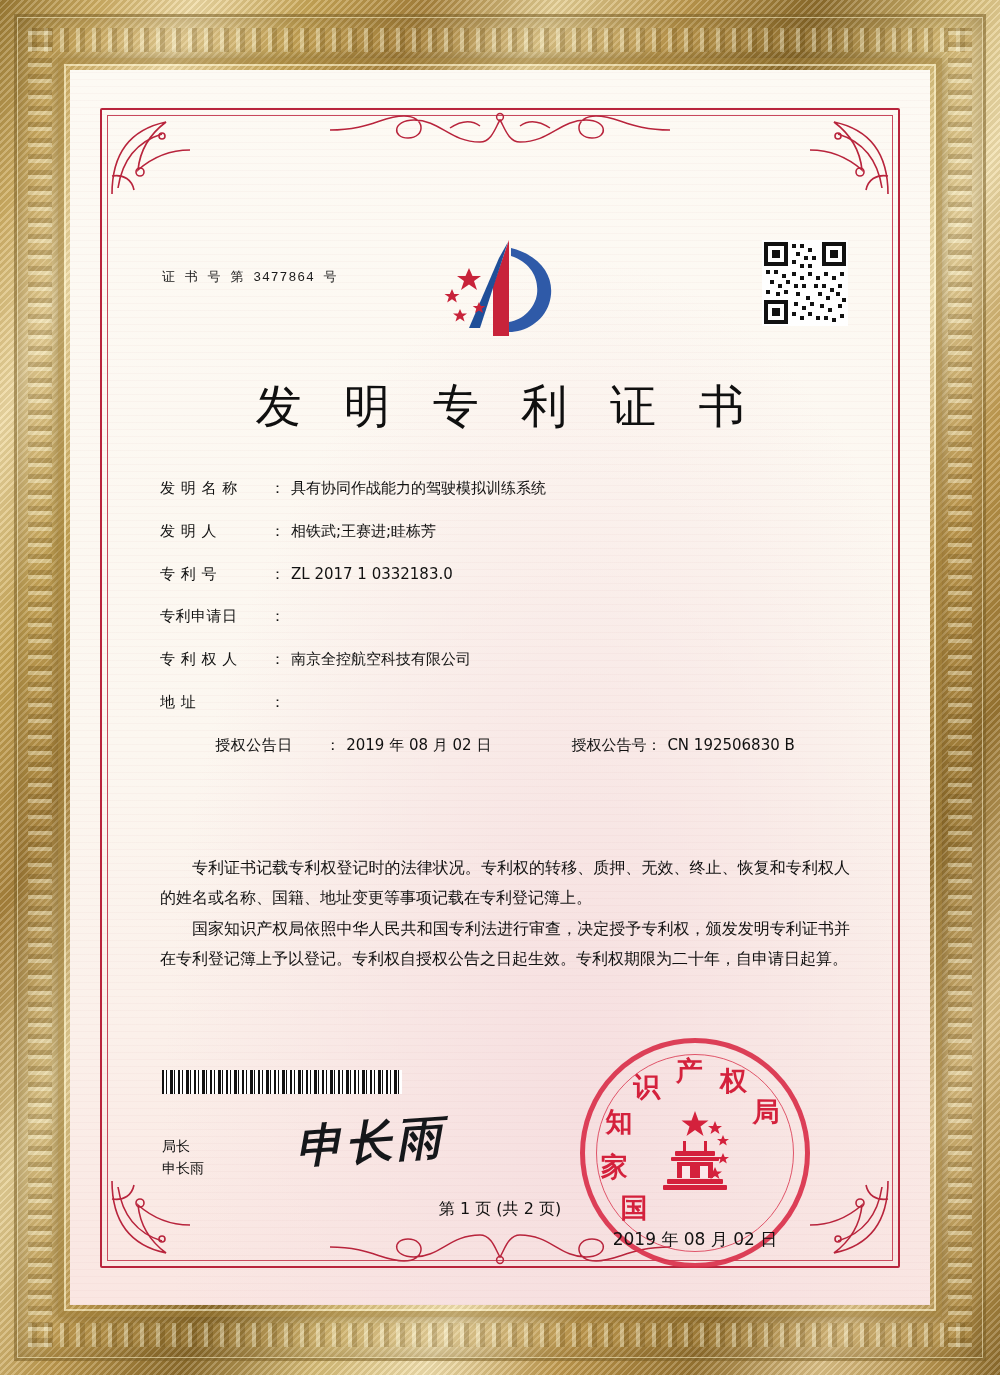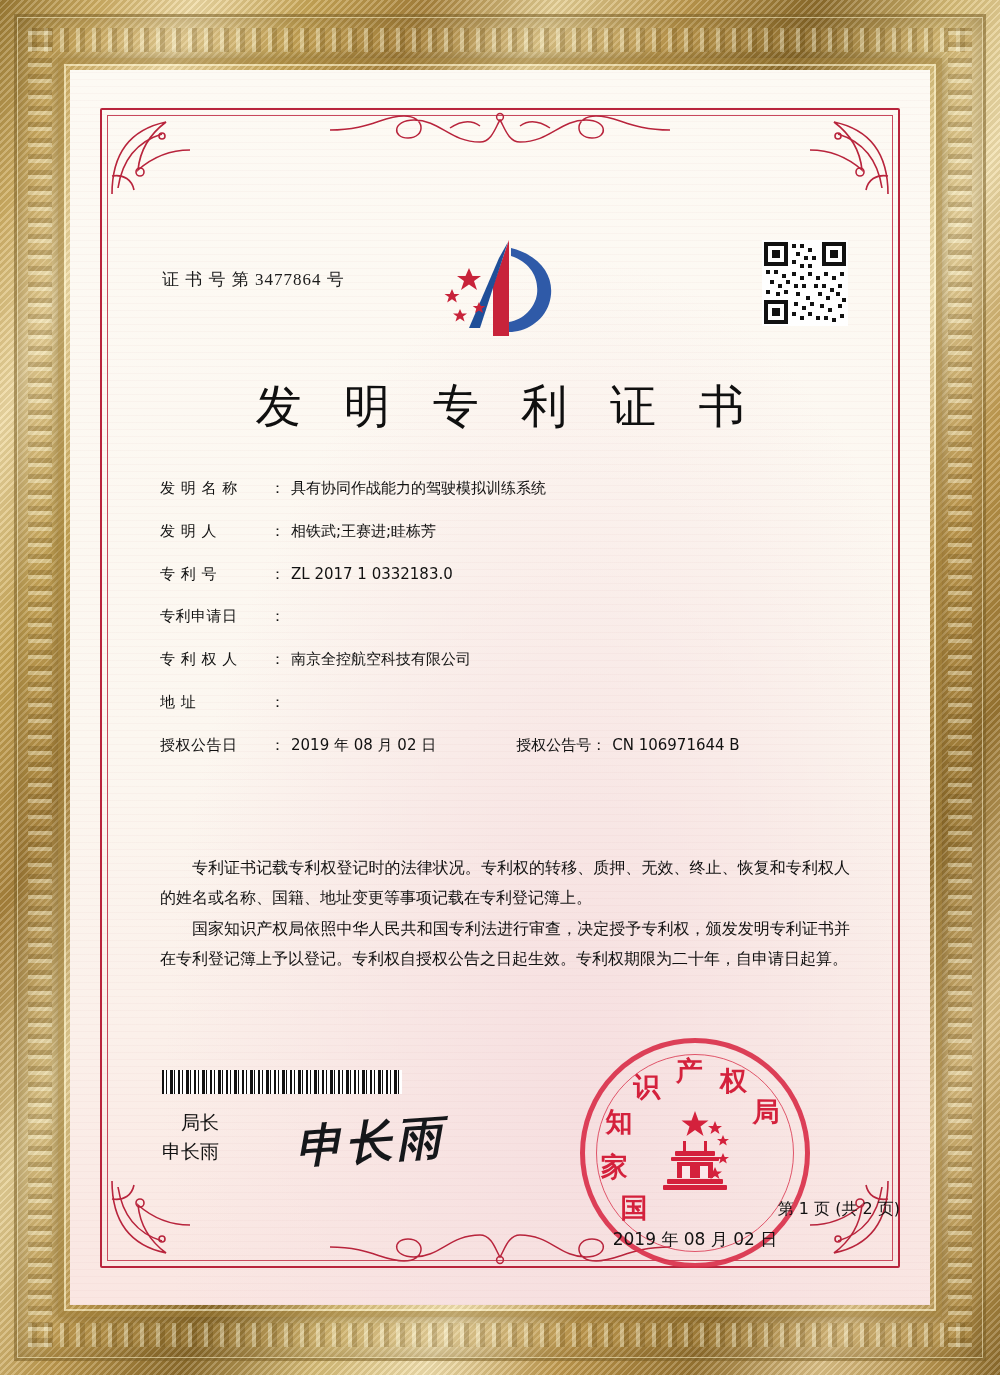--- a/index.html
+++ b/index.html
@@ -152,24 +152,24 @@
   
   .content {
     position: absolute;
     left: 30px; top: 38px;
     width: 800px; height: 1160px;
   }
 
   .cert-no {
     position: absolute;
     left: 62px; top: 160px;
-    font-size: 17px;
+    font-size: 13px;
     color: #1b1b1b;
     letter-spacing: 1px;
-    font-family: Liberation Serif, serif;
+    font-family: Liberation Mono, monospace;
   }
 
   .logo {
     position: absolute;
     left: 50%;
     transform: translateX(-50%);
     top: 128px;
     width: 150px; height: 115px;
   }
 
@@ -207,21 +207,21 @@
   }
   .field-label {
     width: 110px;
     flex: 0 0 110px;
     letter-spacing: 0.5px;
     white-space: nowrap;
   }
   .field-colon { margin: 0 6px 0 0; }
   .field-value { flex: 1; }
 
-  .row-dual { display: flex; align-items: baseline; }
+  .row-dual { display: flex; align-items: baseline; justify-content: center; }
   .dual-second-label {
     margin-left: 80px;
     white-space: nowrap;
   }
 
   .paragraphs {
     position: absolute;
     left: 60px; top: 745px;
     width: 690px;
     font-size: 16px;
@@ -237,25 +237,24 @@
     width: 240px; height: 24px;
     background: repeating-linear-gradient(90deg,
       #111 0px, #111 2px, #fff 2px, #fff 4px,
       #111 4px, #111 5px, #fff 5px, #fff 8px,
       #111 8px, #111 11px, #fff 11px, #fff 12px,
       #111 12px, #111 13px, #fff 13px, #fff 16px);
   }
 
   .sign-block {
     position: absolute;
-    left: 62px; top: 1000px;
-    font-size: 19px;
+    left: 62px; top: 1028px;
+    font-size: 14px;
     line-height: 1.55;
     color: #111;
-    text-align: right;
   }
   .signature {
     position: absolute;
     left: 196px; top: 1000px;
     width: 250px; height: 70px;
     font-family: "DejaVu Serif", "Liberation Serif", serif;
     font-size: 46px;
     font-style: italic;
     font-weight: bold;
     color: #15171a;
@@ -308,21 +307,21 @@
     width: 250px;
     text-align: center;
     font-size: 17px;
     color: #111;
   }
 
   .page-no {
     position: absolute;
     left: 0; right: 0;
     bottom: 48px;
-    text-align: right;
+    text-align: center;
     font-size: 16px;
     color: #111;
   }
 </style>
 </head>
 <body>
 
 <div class="frame-outer">
   <div class="frame-carve carve-top"></div>
   <div class="frame-carve carve-bottom"></div>
@@ -511,21 +510,21 @@
         <span class="field-label">地 址</span>
         <span class="field-colon">：</span>
       </div>
 
       <div class="field-row row-dual">
         <span class="field-label">授权公告日</span>
         <span class="field-colon">：</span>
         <span>2019 年 08 月 02 日</span>
         <span class="dual-second-label">授权公告号</span>
         <span class="field-colon">：</span>
-        <span>CN 106971644 B</span>
+        <span>CN 192506830 B</span>
       </div>
 
     </div>
 
     <div class="paragraphs">
       <p>专利证书记载专利权登记时的法律状况。专利权的转移、质押、无效、终止、恢复和专利权人的姓名或名称、国籍、地址变更等事项记载在专利登记簿上。</p>
       <p>国家知识产权局依照中华人民共和国专利法进行审查，决定授予专利权，颁发发明专利证书并在专利登记簿上予以登记。专利权自授权公告之日起生效。专利权期限为二十年，自申请日起算。</p>
     </div>
 
     <div class="barcode"></div>

